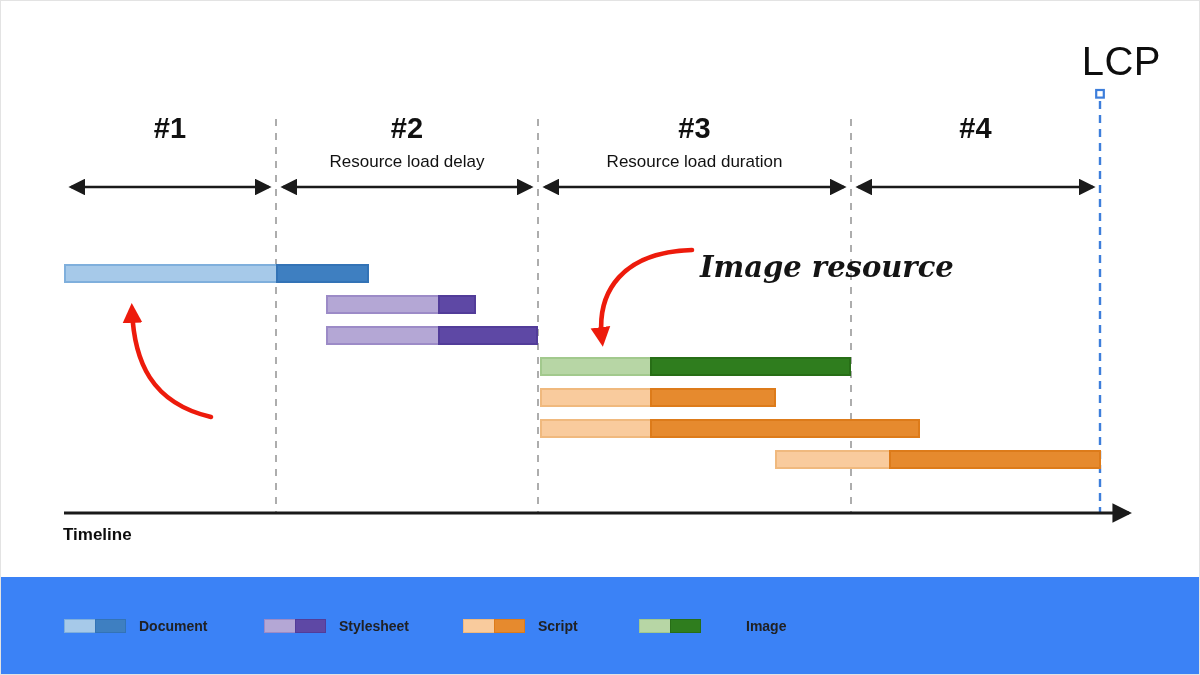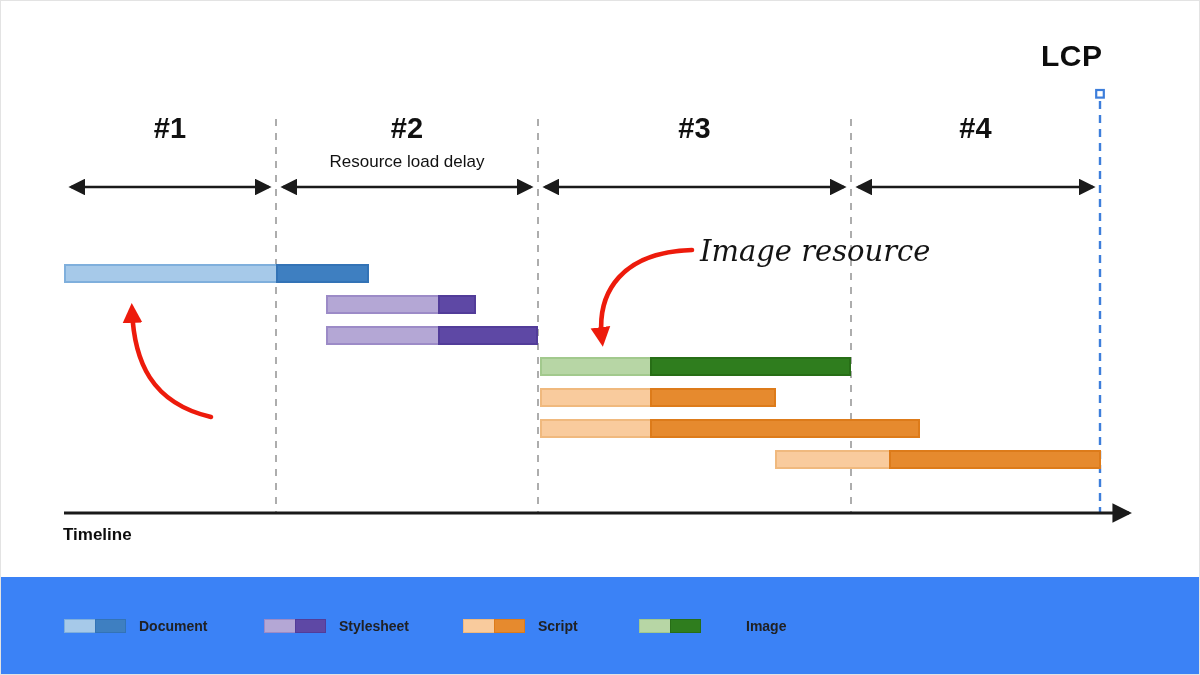--- a/index.html
+++ b/index.html
@@ -10,27 +10,27 @@
   }
   svg.layer{position:absolute;left:0;top:0;width:1200px;height:675px;pointer-events:none;}
   #base-layer{z-index:1;}
   #anno-layer{z-index:4;}
   .phase{position:absolute;top:112px;text-align:center;z-index:2;}
   .phase .num{font-size:29px;font-weight:700;line-height:1.1;color:#111;}
   .phase .lbl{font-size:17px;margin-top:7px;color:#111;}
   .bar{position:absolute;height:19px;display:flex;z-index:3;}
   .bar .seg{height:100%;box-sizing:border-box;}
   .lcp-label{
-    position:absolute;left:1040px;top:38px;width:120px;text-align:left;
-    font-size:30px;font-weight:700;letter-spacing:.5px;color:#0d0d0d;z-index:2;
+    position:absolute;left:1040px;top:38px;width:120px;text-align:right;
+    font-size:40px;font-weight:400;letter-spacing:.5px;color:#0d0d0d;z-index:2;
   }
   .timeline-label{position:absolute;left:62px;top:524px;font-size:17px;font-weight:700;color:#0d0d0d;z-index:2;}
   .anno{
-    position:absolute;font-family:"DejaVu Serif", serif;font-style:italic;font-weight:400;
-    white-space:nowrap;z-index:5;
+    position:absolute;font-family:"DejaVu Serif", serif;font-style:italic;font-weight:700;
+    white-space:nowrap;z-index:5;margin-top:16px;
   }
   .anno.html-doc{left:214px;top:399px;font-size:29px;}
   .anno.img-res{left:699px;top:233px;font-size:29px;}
   .legend{position:absolute;left:0;right:0;top:576px;bottom:0;z-index:2;}
   .legend-item{position:absolute;top:42px;height:15px;}
   .legend-swatch{position:absolute;top:0;width:62px;height:14px;display:flex;}
   .legend-swatch .seg{width:31px;height:100%;box-sizing:border-box;}
   .legend-label{position:absolute;top:0;font-size:14px;font-weight:700;color:#202124;line-height:15px;}
 </style>
 </head>
@@ -61,20 +61,21 @@
   <div id="phases">
       <div class="phase" style="left: 63px; width: 212px;">
         <div class="num">#1</div>
       </div>
       <div class="phase" style="left: 275px; width: 262px;">
         <div class="num">#2</div>
         <div class="lbl">Resource load delay</div>
       </div>
       <div class="phase" style="left: 537px; width: 313px;">
         <div class="num">#3</div>
+        <div class="lbl">Resource load duration</div>
       </div>
       <div class="phase" style="left: 850px; width: 249px;">
         <div class="num">#4</div>
       </div>
     </div>
 
   <div class="lcp-label">LCP</div>
 
   <div id="bars">
       <div class="bar" style="left: 63px; top: 263px; width: 305px; height: 19px;">

